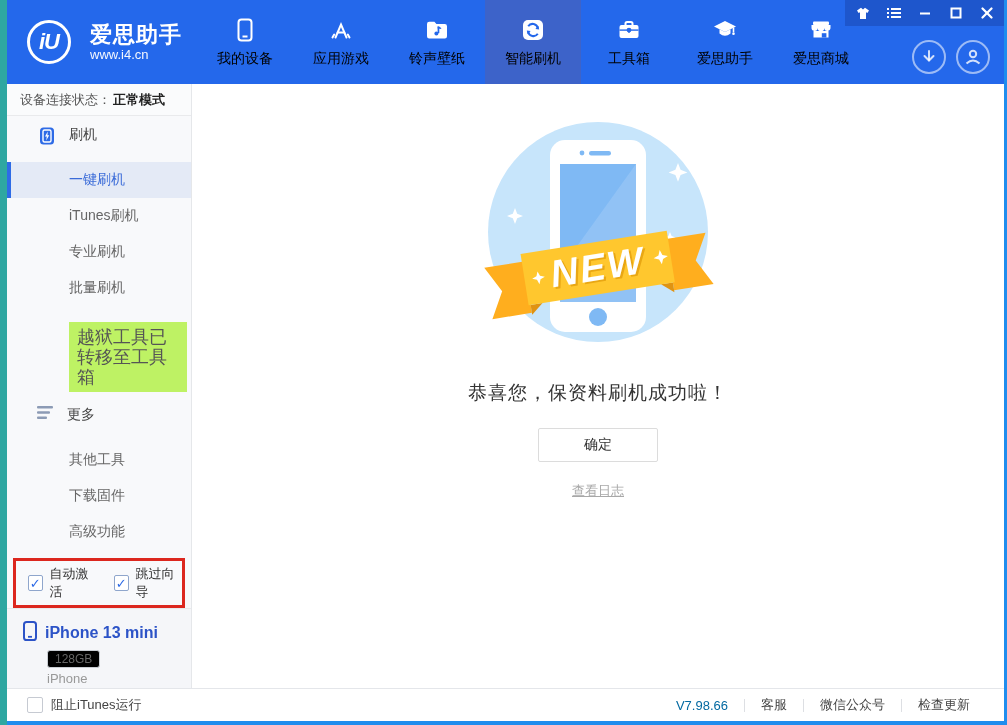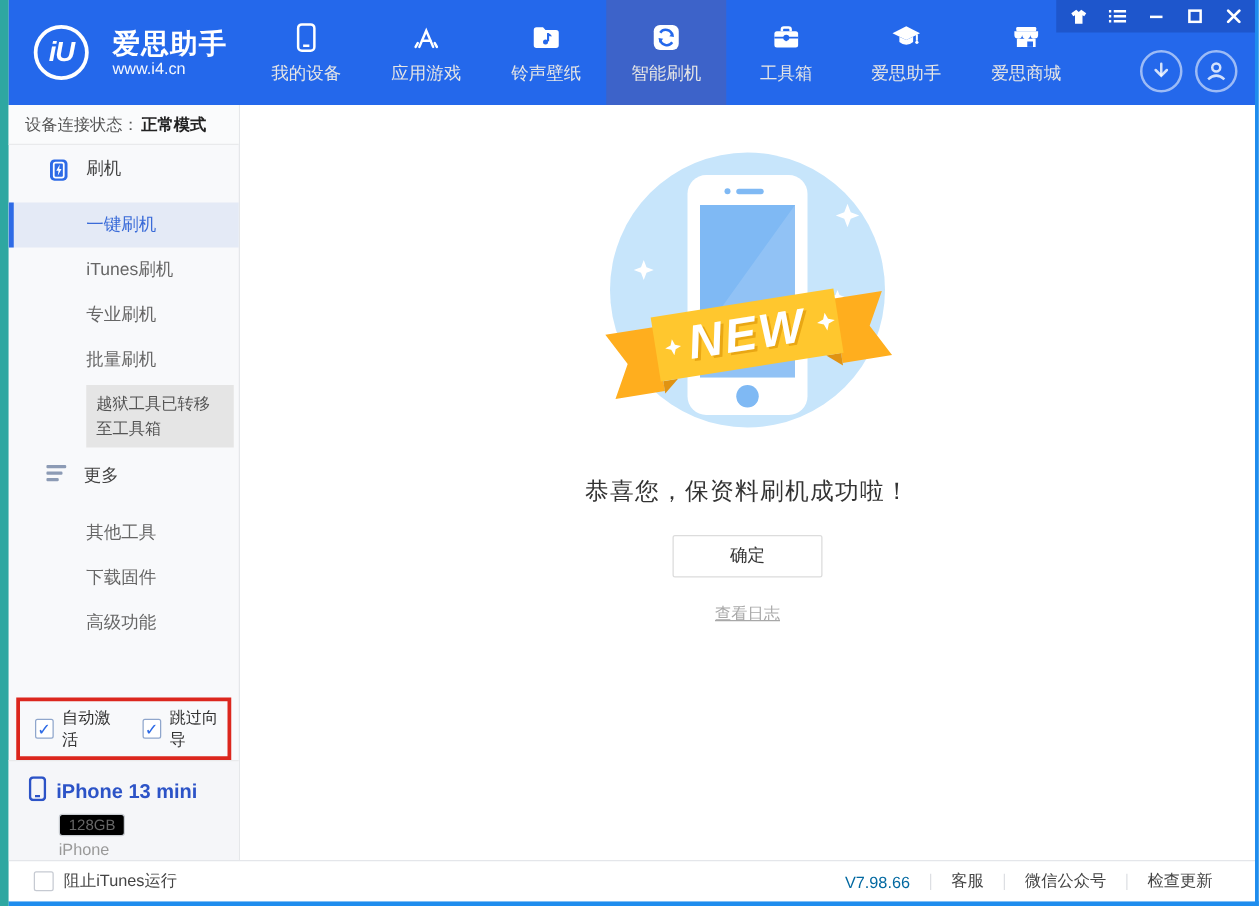--- a/index.html
+++ b/index.html
@@ -13,21 +13,21 @@
   
   .header { position:relative; height:84px; background:#2468EB; flex:none; display:flex; }
   .logo { display:flex; align-items:center; gap:19px; padding-left:20px; width:178px; flex:none; }
   .logo-circle { width:44px; height:44px; border:3px solid #fff; border-radius:50%;
                  color:#fff; font-weight:bold; font-size:22px; font-style:italic;
                  display:flex; align-items:center; justify-content:center; letter-spacing:-1px; }
   .logo-title { color:#fff; font-size:22px; font-weight:bold; letter-spacing:1px; line-height:24px; }
   .logo-url { color:#fff; font-size:13px; opacity:.95; }
   .nav { display:flex; margin-left:12px; }
   .nav-item { width:96px; height:84px; display:flex; flex-direction:column; align-items:center;
-              justify-content:center; gap:7px; color:#e5e5e5; font-size:14px; cursor:pointer; }
+              justify-content:center; gap:7px; color:#000000; font-size:14px; cursor:pointer; }
   .nav-item.active { background:#3D63C9; }
   .nav-item svg { display:block; }
   .titlebar { position:absolute; top:0; right:0; height:26px; background:rgba(10,30,110,.25);
               display:flex; align-items:center; padding:0 10px; gap:16px; }
   .tb-btn { width:15px; height:15px; display:flex; align-items:center; justify-content:center; cursor:pointer; }
   .head-round { position:absolute; top:40px; right:14px; display:flex; gap:10px; }
   .round-btn { width:34px; height:34px; border:2px solid rgba(255,255,255,.55); border-radius:50%;
                display:flex; align-items:center; justify-content:center; cursor:pointer; }
 
   
@@ -38,21 +38,21 @@
                 font-size:13px; color:#555; border-bottom:1px solid #E9EAEC; background:#FAFBFC;}
   .status-row b { color:#222; margin-left:2px; }
   .menu { padding-top:10px; }
   .m-section { height:36px; display:flex; align-items:flex-start; padding-left:30px; gap:12px;
                color:#444; font-size:14px; }
   .m-item { height:36px; display:flex; align-items:center; padding-left:62px;
             color:#666; font-size:14px; cursor:pointer; position:relative; }
   .m-item.selected { background:#E4EAF6; color:#3A6BD8; }
   .m-item.selected::before { content:""; position:absolute; left:0; top:0; bottom:0; width:4px; background:#2E6BE6; }
   .m-section.disabled { color:#C3C7CE; margin-top:4px; }
-  .note-box { margin:2px 6px 6px 62px; background:#e5e5e5; color:#555; font-size:13px;
+  .note-box { margin:16px 6px 6px 62px; background:#bef264; color:#555; font-size:18px;
               line-height:20px; padding:5px 8px; width:118px; }
   .more-gap { margin-top:14px; }
 
   .red-box { margin:auto 6px 0 6px; border:3px solid #DC271E; height:50px;
              display:flex; align-items:center; padding-left:12px; gap:18px; flex:none; }
   .cb-row { display:flex; align-items:center; gap:7px; font-size:13px; color:#333; cursor:pointer; }
   .cb { width:16px; height:16px; background:#fff; border:1px solid #8FA6CC; border-radius:2px;
         display:flex; align-items:center; justify-content:center; color:#2E6BE6;
         font-size:13px; font-weight:bold; line-height:1; }
   .cb.unchecked { border:1px solid #C6CAD2; color:transparent; }

